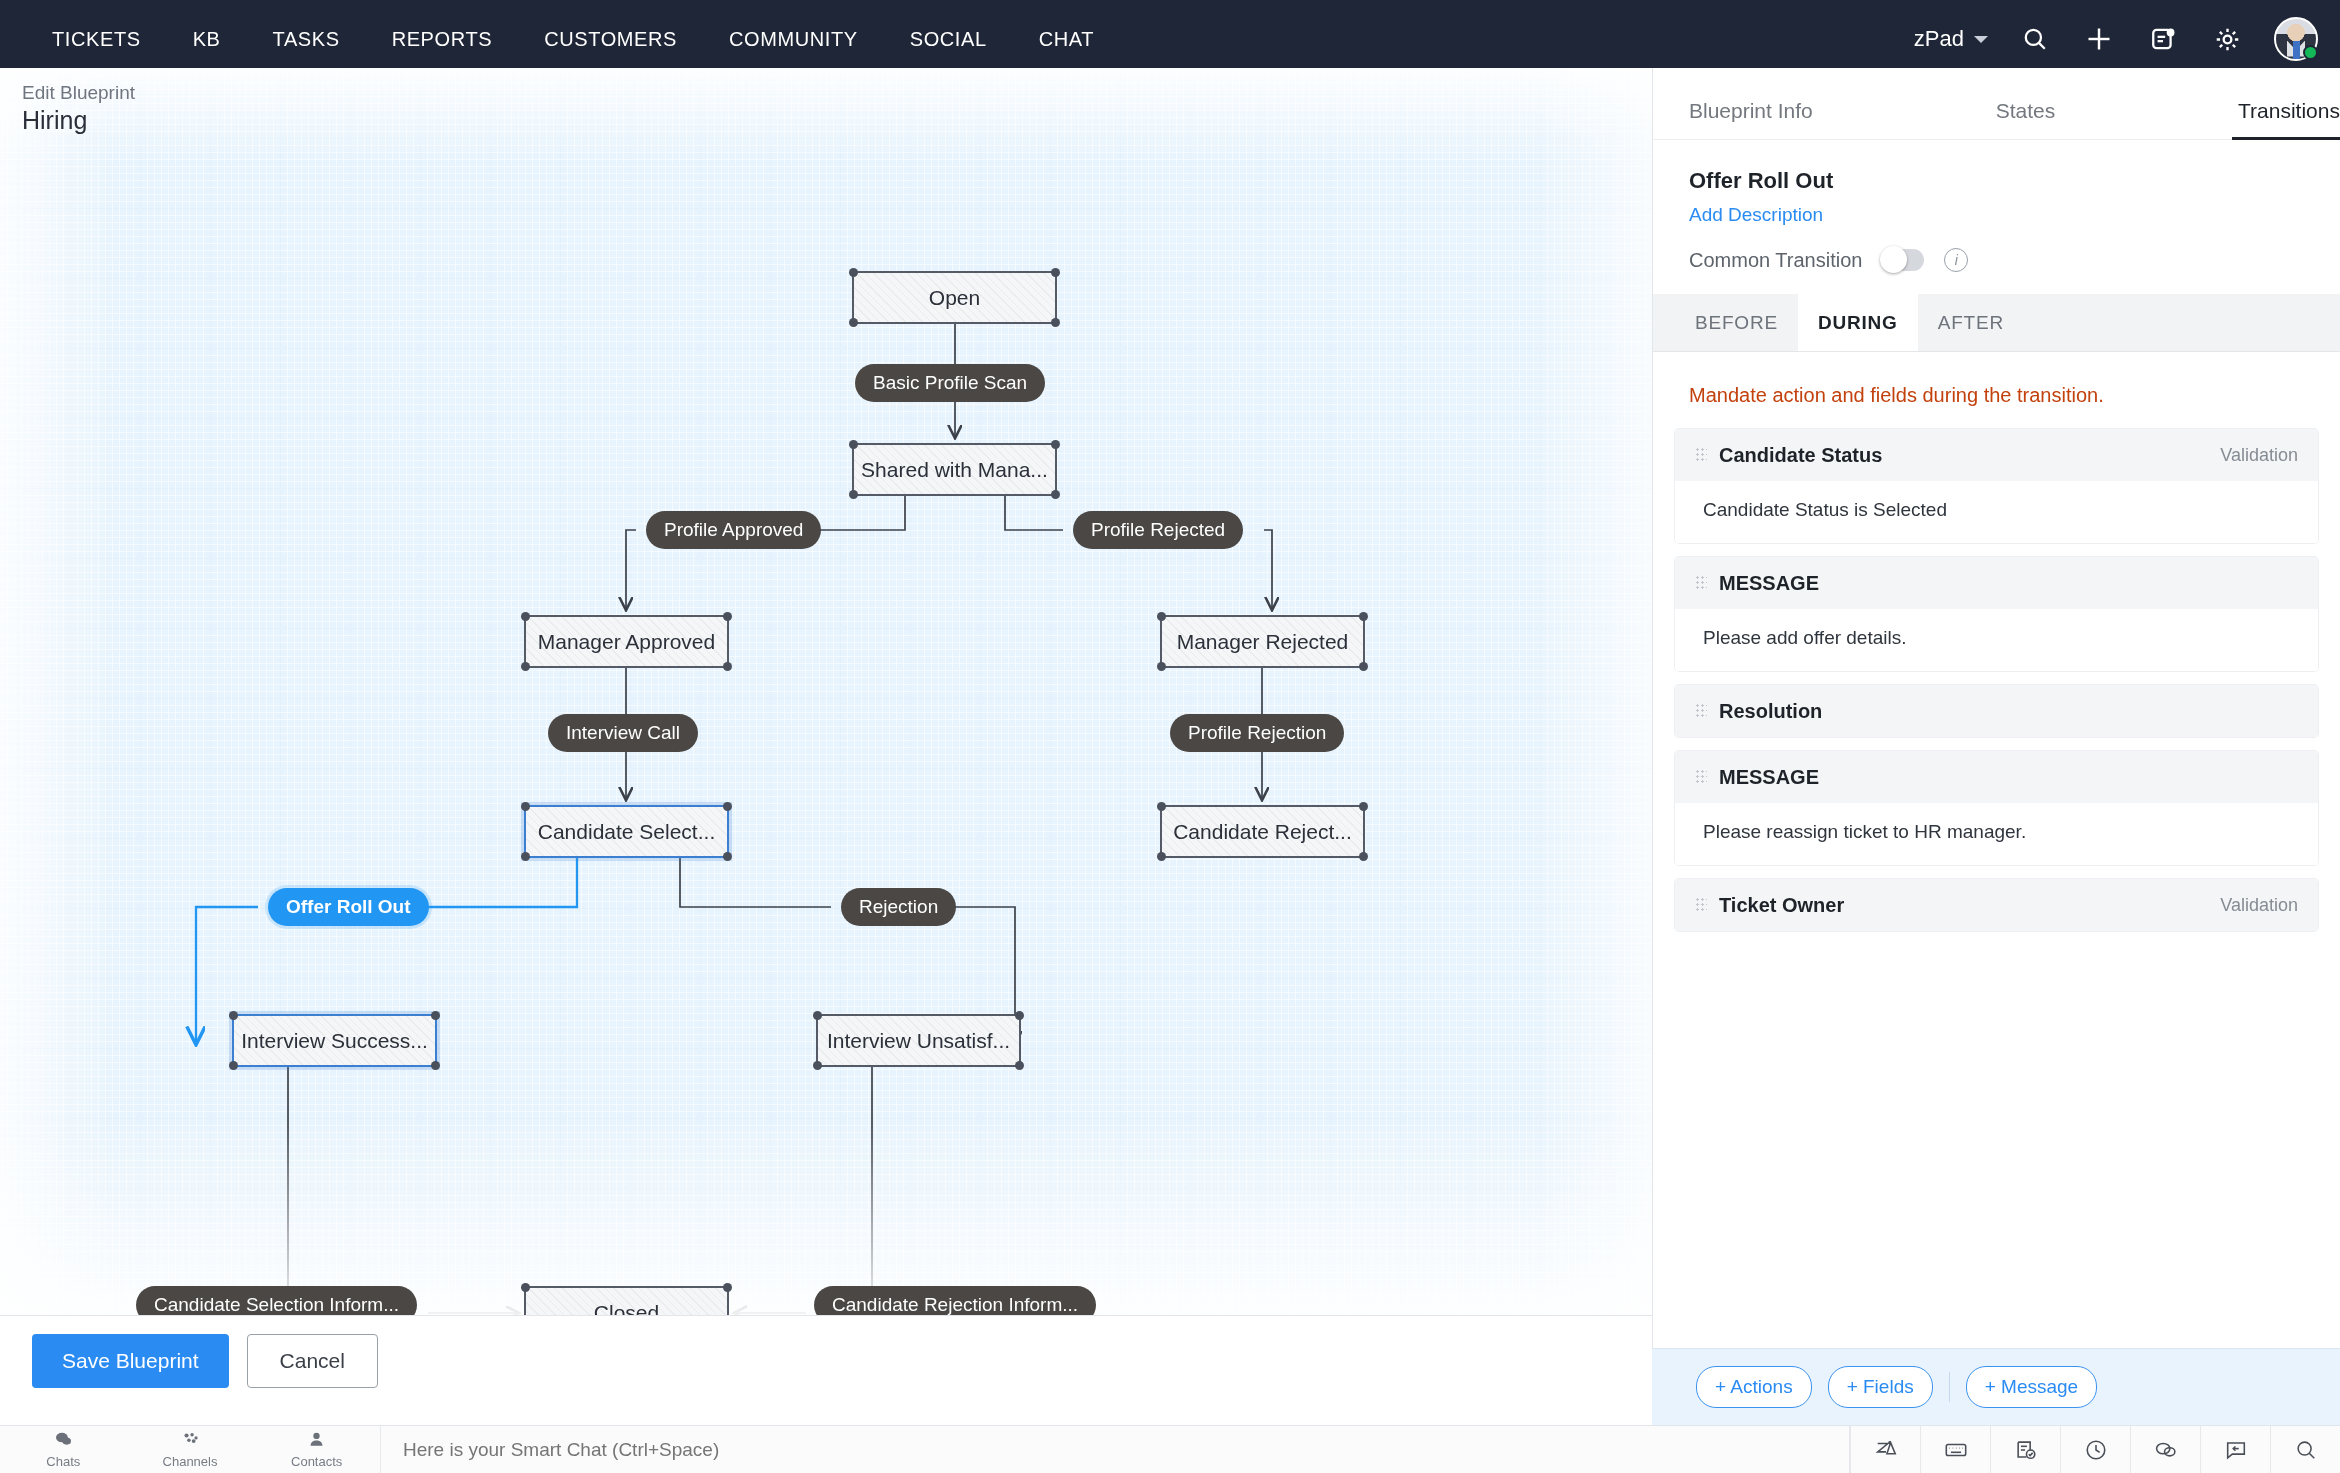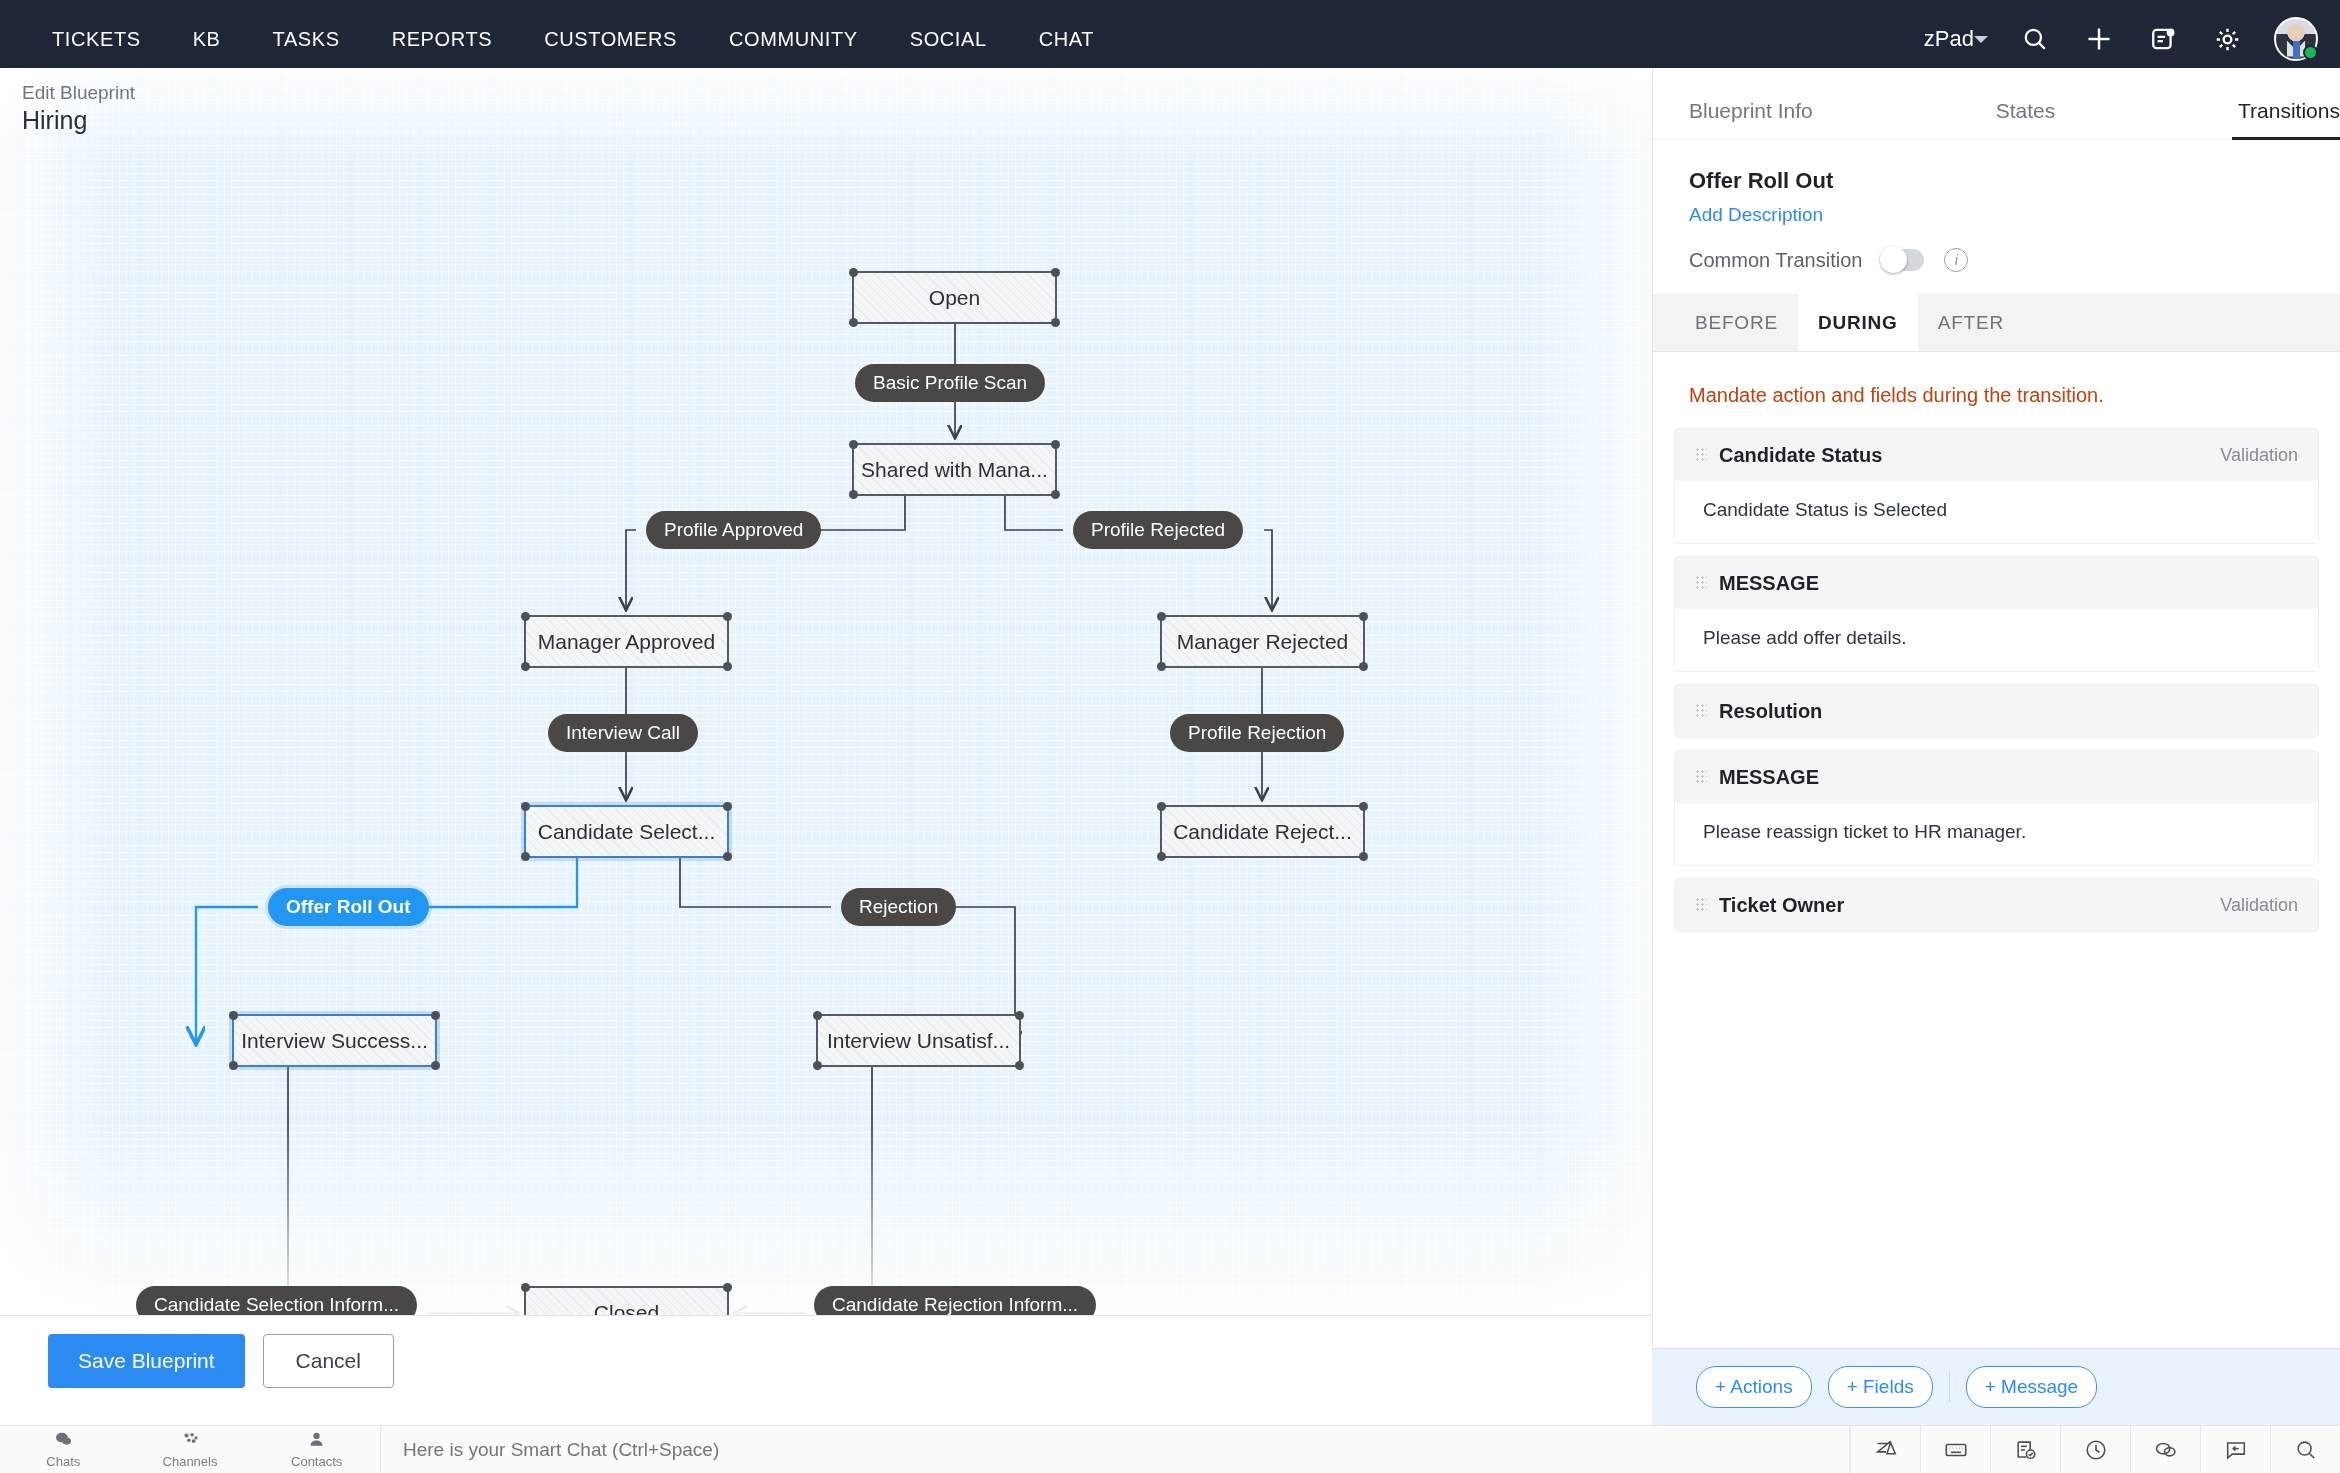--- a/index.html
+++ b/index.html
@@ -16,21 +16,21 @@
     position: absolute; left:0; top:0; width: 2340px; height: 78px;
     background: #1f2637; display: flex; align-items: center;
   }
   .topnav .menu { display: flex; align-items: center; padding-left: 26px; gap: 0px; }
   .topnav .menu-item {
     color: #ffffff; font-size: 20px; letter-spacing: 0.6px;
     padding: 0 26px; line-height: 68px; cursor: pointer; white-space: nowrap;
   }
   .topnav .spacer { flex: 1 1 auto; }
   .topnav .right { display: flex; align-items: center; gap: 30px; padding-right: 22px; }
-  .zpad { color:#fff; font-size: 22px; display:flex; align-items:center; cursor:pointer;}
+  .zpad { color:#fff; font-size: 22px; display:flex; align-items:center; gap:10px; cursor:pointer;}
   .caret { width:0;height:0;border-left:7px solid transparent;border-right:7px solid transparent;border-top:7px solid #c9ced8; }
   .nav-ic { width: 34px; height: 34px; display:flex; align-items:center; justify-content:center; cursor:pointer; position:relative;}
   .nav-ic svg { stroke:#ffffff; fill:none; stroke-width:2.1; }
   .avatar {
     width:44px;height:44px;border-radius:50%;position:relative;overflow:visible;
     background: radial-gradient(circle at 50% 34%, #e8cfb8 0 26%, rgba(0,0,0,0) 27%), linear-gradient(#d9dde3 0 38%, #2d3340 38% 100%);
     border: 2px solid #fff; cursor:pointer;
   }
   .avatar .tie { position:absolute; left:50%; top:56%; width:7px; height:18px; margin-left:-3.5px; background:#3f72c4; }
   .avatar .shirt { position:absolute; left:50%; top:54%; width:18px;height:16px;margin-left:-9px;background:#f3f4f6;clip-path: polygon(0 0, 50% 60%, 100% 0, 100% 100%, 0 100%); opacity:.9;}
@@ -77,21 +77,21 @@
     position:absolute; background:#4a4744; color:#ffffff; border-radius:22px;
     height:38px; display:flex;align-items:center;justify-content:center;
     font-size:19px; padding:0 18px; z-index:4; white-space:nowrap; cursor:pointer;
   }
   .pill.active { background:#2196f3; box-shadow:0 0 0 3px rgba(33,150,243,.18); font-weight:bold;}
 
   
   .footer-actions {
     position:absolute; left:0; top:1315px; width:1652px; height:90px;
     background:#ffffff; border-top:1px solid #e2e5ea;
-    display:flex; align-items:center; gap:18px; padding-left:48px;
+    display:flex; align-items:center; gap:18px; padding-left:32px;
   }
   .btn-primary {
     background:#2a8bf2;color:#fff;border:none;border-radius:4px;
     font-size:21px;padding:15px 30px;cursor:pointer;font-family:inherit;
   }
   .btn-secondary {
     background:#fff;color:#3a3f48;border:1px solid #9aa0a8;border-radius:4px;
     font-size:21px;padding:14px 32px;cursor:pointer;font-family:inherit;
   }
 

